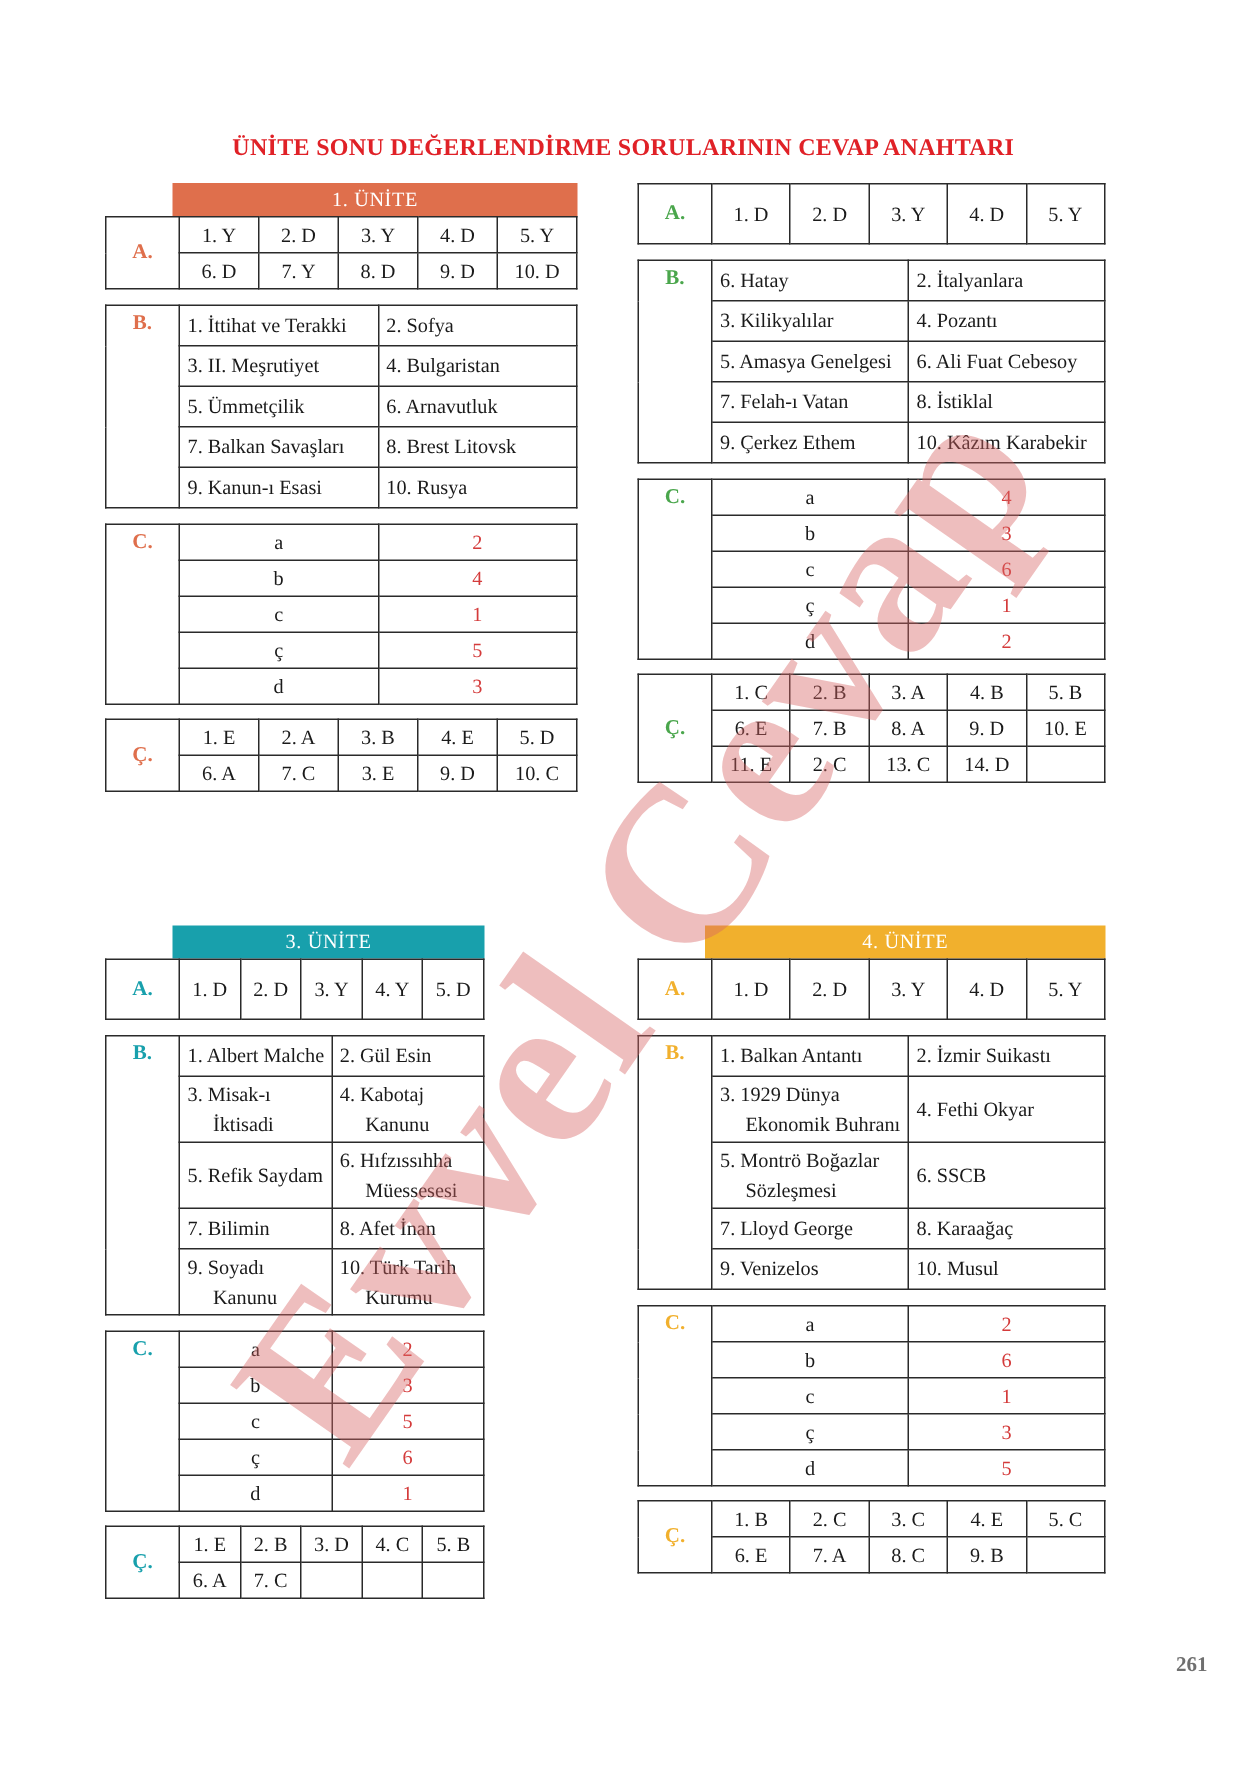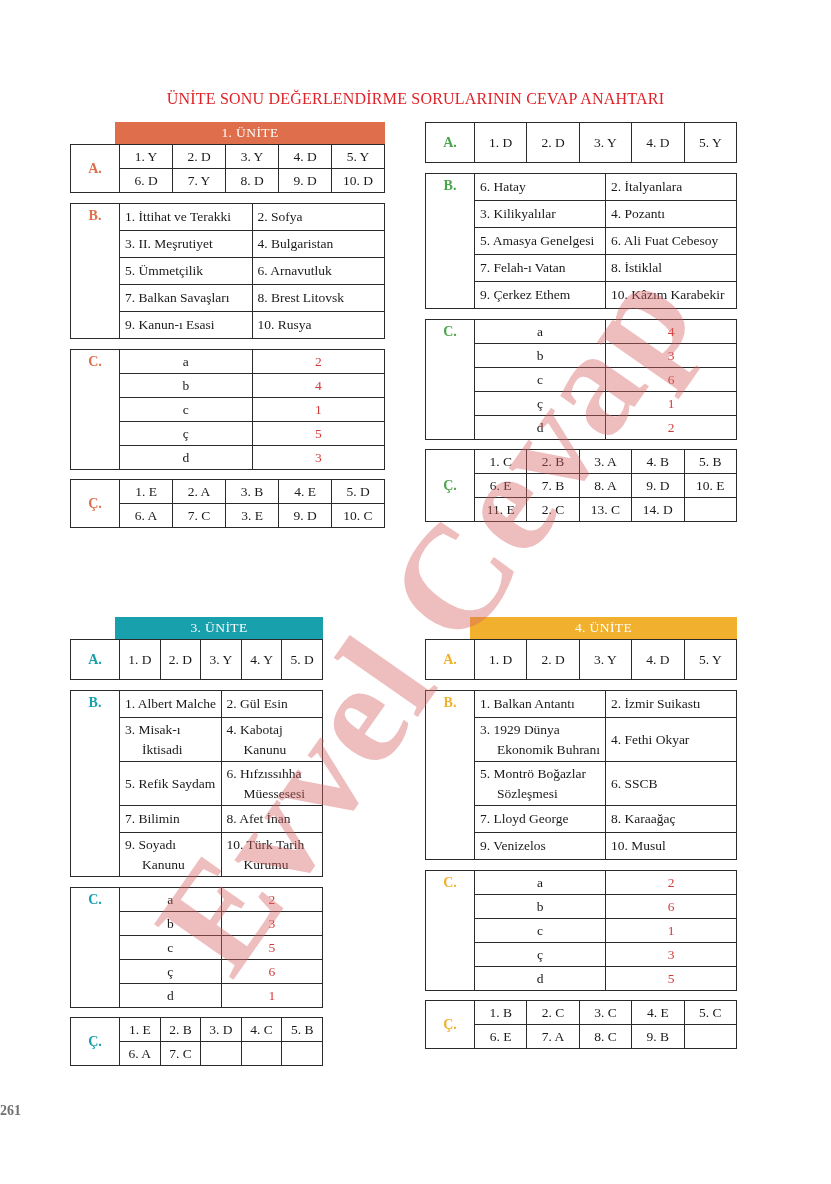--- a/index.html
+++ b/index.html
@@ -3,21 +3,21 @@
 <meta charset="utf-8">
 <style>
   html,body{margin:0;padding:0;}
   body{
     width:831px;height:1184px;position:relative;background:#ffffff;
     font-family:"Liberation Serif","DejaVu Serif",serif;color:#1a1a1a;
     overflow:hidden;
   }
   .page-title{
     position:absolute;top:90px;left:0;width:831px;text-align:center;
-    font-weight:normal;font-size:16px;letter-spacing:.2px;color:#e02127;
+    font-weight:bold;font-size:16px;letter-spacing:.2px;color:#e02127;
   }
   .unit{position:absolute;}
   .u1{left:70px;top:122px;width:315px;}
   .u2{left:425px;top:122px;width:312px;}
   .u3{left:70px;top:617px;width:253px;}
   .u4{left:425px;top:617px;width:312px;border-radius:20px;}
   .unit-header{
     margin-left:45px;height:22px;line-height:22px;text-align:center;
     background:var(--uc);color:#fff;font-weight:normal;font-size:13.5px;letter-spacing:.4px;
   }
@@ -36,21 +36,21 @@
   .tc{margin-top:10px;}
   .tcc{margin-top:9px;}
   .watermark{
     position:absolute;left:-75px;top:545px;width:1000px;text-align:center;
     transform:rotate(-55deg);
     font-weight:bold;font-size:148px;line-height:148px;letter-spacing:2px;
     color:rgba(214,100,100,0.42);
     pointer-events:none;z-index:5;white-space:nowrap;
   }
   .page-number{
-    position:absolute;top:1103px;left:0;width:805px;text-align:left;
+    position:absolute;top:1103px;left:0;width:805px;text-align:right;
     font-size:14px;font-weight:bold;color:#6f6f6f;
   }
 </style>
 </head>
 <body>
 
 <div class="page-title">ÜNİTE SONU DEĞERLENDİRME SORULARININ CEVAP ANAHTARI</div>
 
 <div id="units">
     <div class="unit u1" style="--uc: #df6f4c;">

